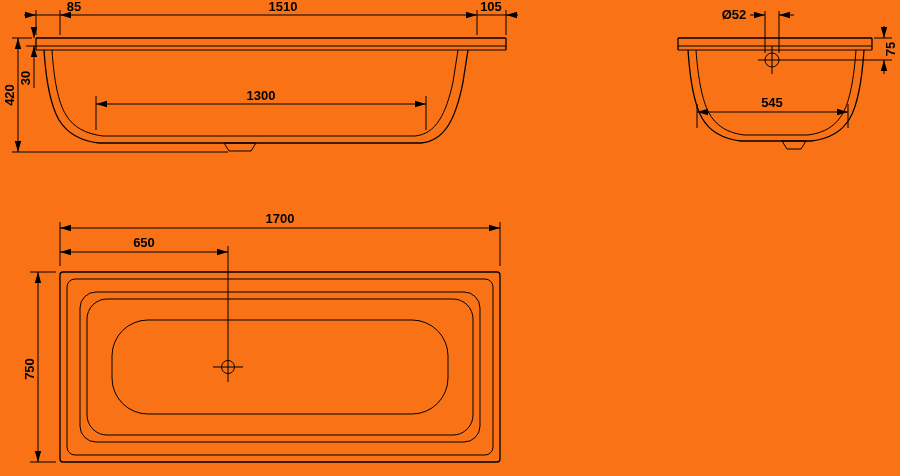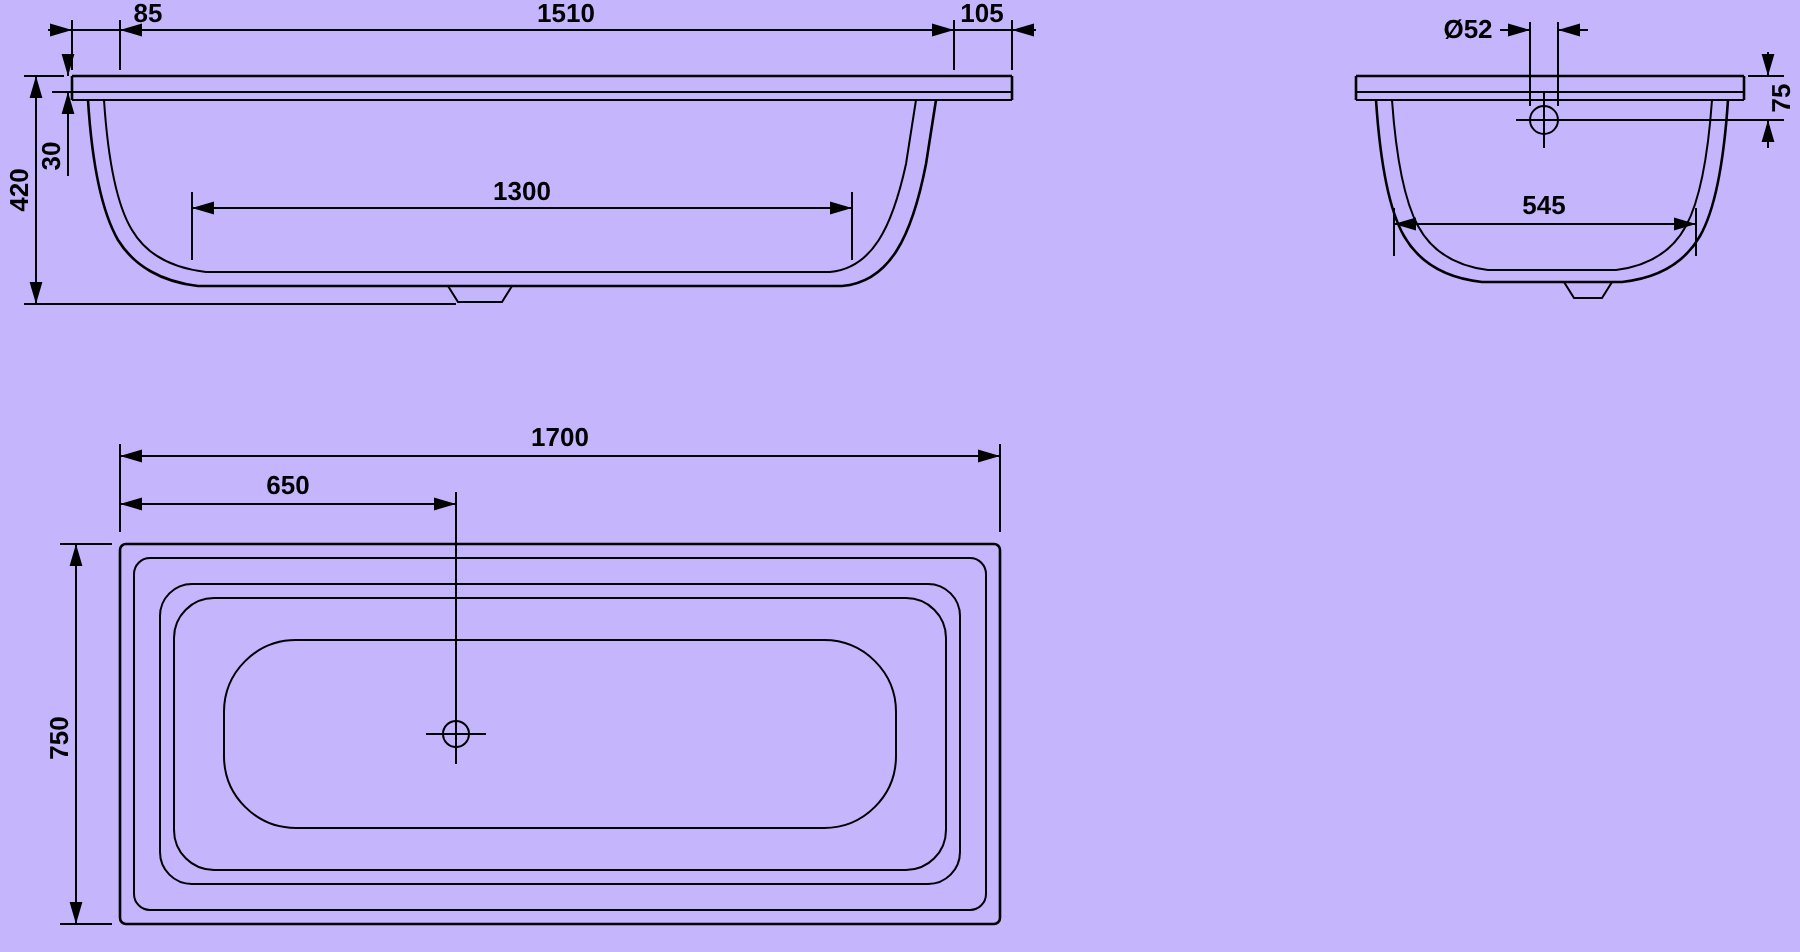--- a/index.html
+++ b/index.html
@@ -1,16 +1,16 @@
 <!DOCTYPE html>
 <html><head>
 <meta charset="utf-8">
 <style>
   html,body{margin:0;padding:0;background:#ffffff;}
-  .stage{width:900px;height:476px;position:relative;background:#c4b5fd;}
+  .stage{width:900px;height:476px;position:relative;background:#f97316;}
   svg{display:block;}
   .dim-text{font-family:"Liberation Sans",sans-serif;font-size:13px;font-weight:bold;fill:#000;}
   .thin{stroke:#000;stroke-width:1;fill:none;}
   .out{stroke:#000;stroke-width:1.3;fill:none;}
 </style>
 </head>
 <body>
 
 <div class="stage">
 <svg width="900" height="476" viewBox="0 0 900 476">

